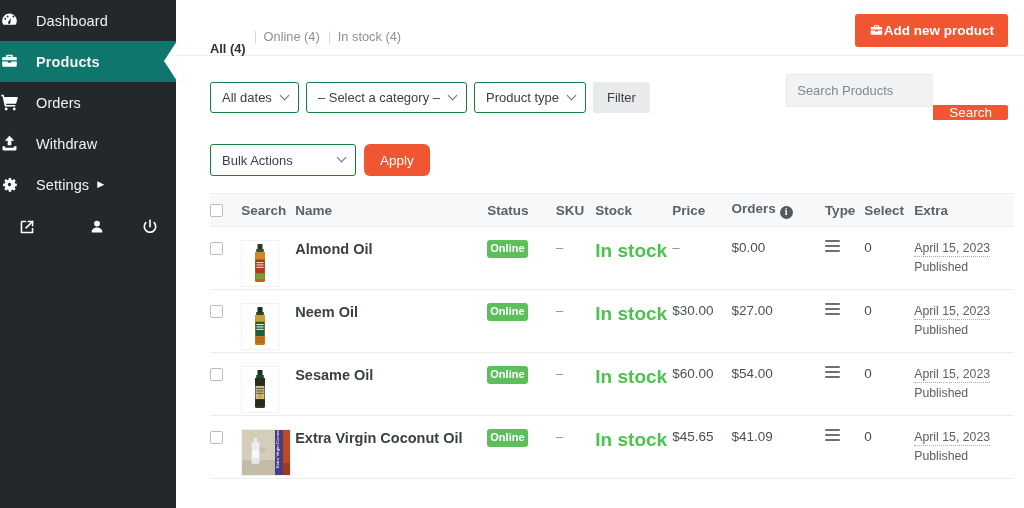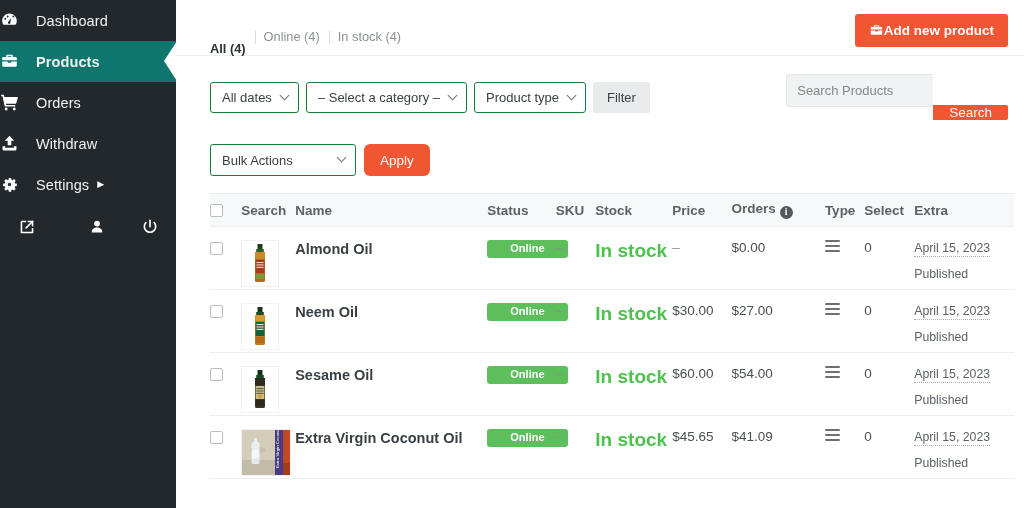--- a/index.html
+++ b/index.html
@@ -271,42 +271,42 @@
     line-height: 18px;
     white-space: nowrap;
     overflow: visible;
   }
   .badge {
     display: inline-block;
     background: #5cbf5c;
     color: #fff;
     font-size: 11px;
     font-weight: bold;
-    padding: 3px 23px 4px;
+    padding: 3px 3px 4px;
     border-radius: 3px;
     line-height: 1;
   }
   .dash { color: #8d9194; }
   .instock { color: #4ec14e; font-weight: bold; font-size: 19px; }
   .money { color: #4a4f54; }
   .views { color: #4a4f54; }
   .date-main {
     color: #5c6166;
     font-size: 12.3px;
     border-bottom: 1px dotted #a9adb1;
     display: inline-block;
     line-height: 15px;
     cursor: help;
   }
   .date-sub {
     display: block;
     color: #5c6166;
     font-size: 12.3px;
     line-height: 17px;
-    margin-top: 9px;
+    margin-top: 2px;
   }
   .info-i {
     display: inline-flex; align-items: center; justify-content: center;
     width: 13px; height: 13px;
     border-radius: 50%;
     background: #53585d;
     color: #fff;
     font-size: 9.5px;
     font-weight: bold;
     font-family: "Liberation Serif", serif;

